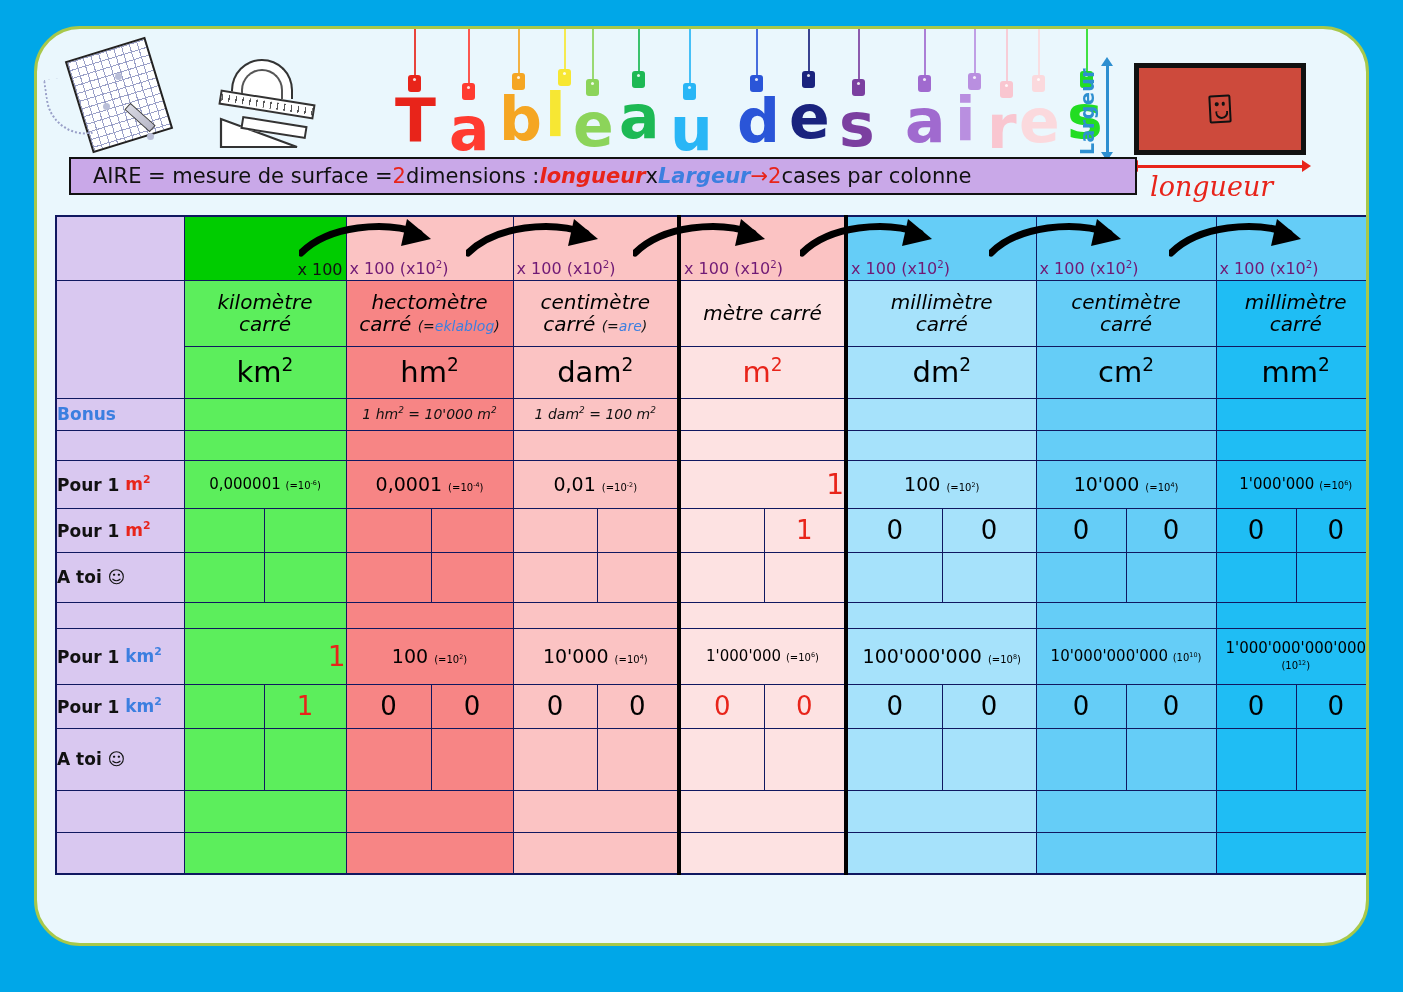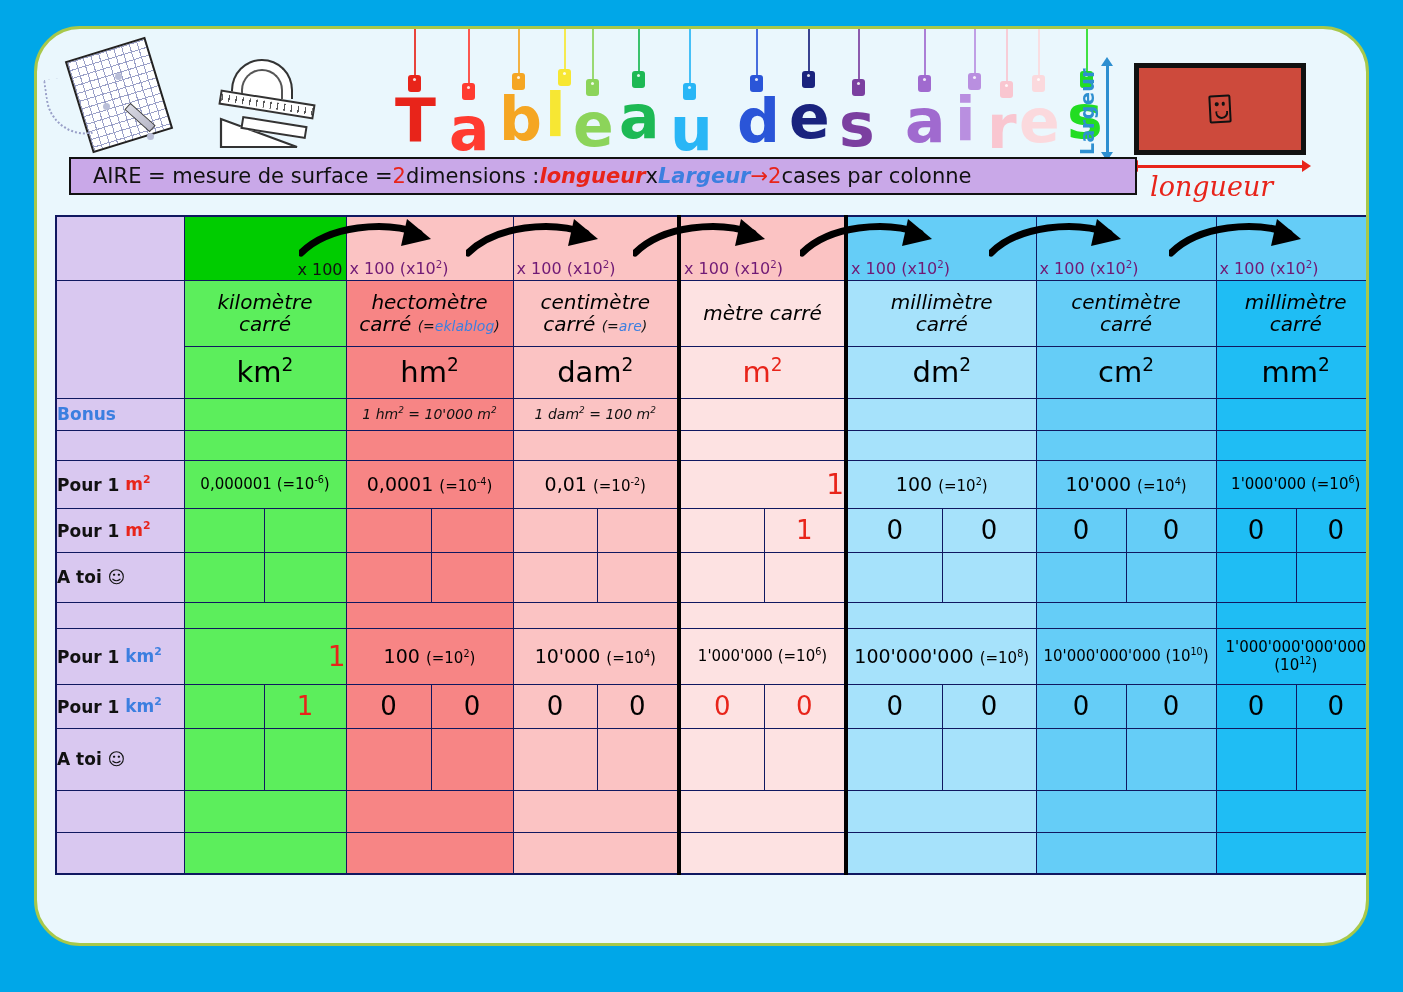--- a/index.html
+++ b/index.html
@@ -128,21 +128,21 @@
   .lab { padding-left:10px; font-size:17px; font-weight:bold; color:#111; }
   .lab .bl { color:#3C7FE0; }
   .lab .rr { color:#E8241A; }
   .name { text-align:center; font-size:20px; line-height:1.12; padding:4px 2px;font-style:italic; }
   .name .sm { font-size:14px; color:#3C7FE0; }
   .name .smb { font-size:14px; color:#111; }
   .sym { text-align:center; font-size:29px; }
   .sym.red { color:#E8241A; }
   .bonus { text-align:center; font-size:14px; font-style:italic; color:#111; }
   .val  { text-align:center; font-size:19px; line-height:1.1; }
-  .val .p { font-size:15px; }
+  .val .p { font-size:10px; }
   .val.small { font-size:15px; }
   .dig { text-align:center; font-size:26px; }
   .dig.red { color:#E8241A; }
   .one-red { text-align:right; padding-right:22px; font-size:28px; color:#E8241A; }
   .dash-l { border-left:1px dashed #7a7a7a !important; }
 
   
   .arrow-cell { position:relative; height:64px; }
   .arr-svg { position:absolute; left:-48px; top:2px; width:150px; height:40px; }
   .x100 { position:absolute; right:3px; bottom:1px; font-size:16px; white-space:nowrap; color:#111; }

